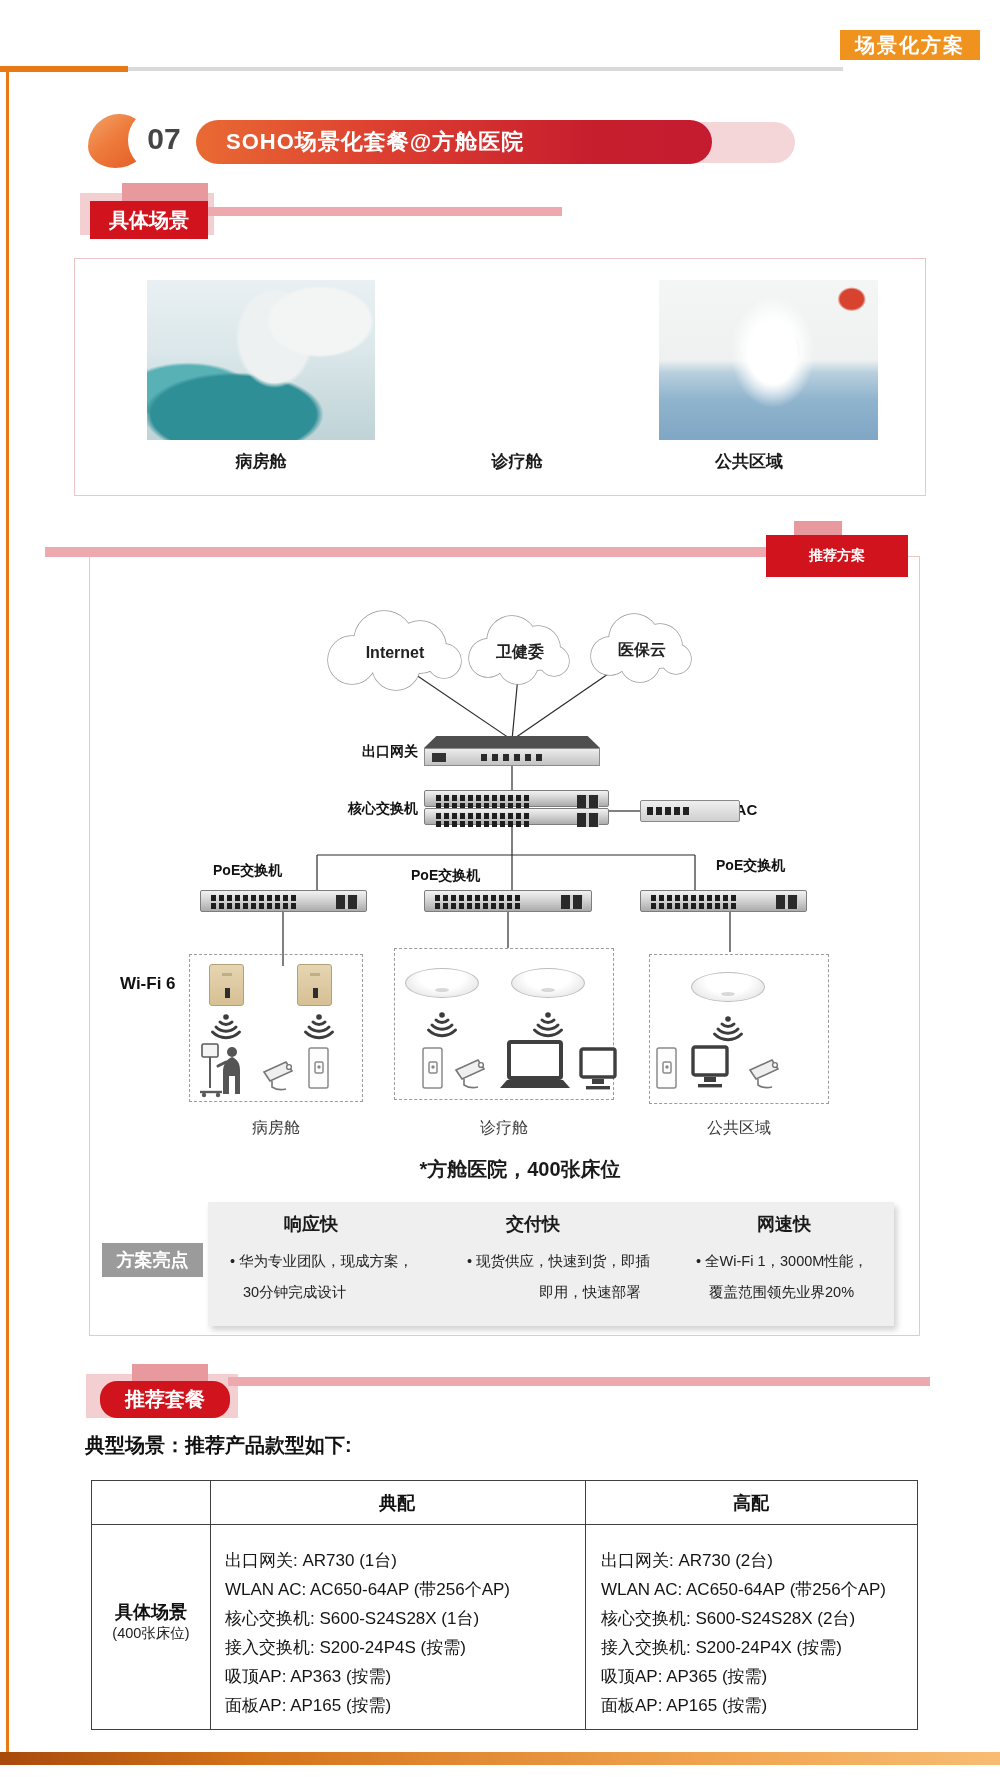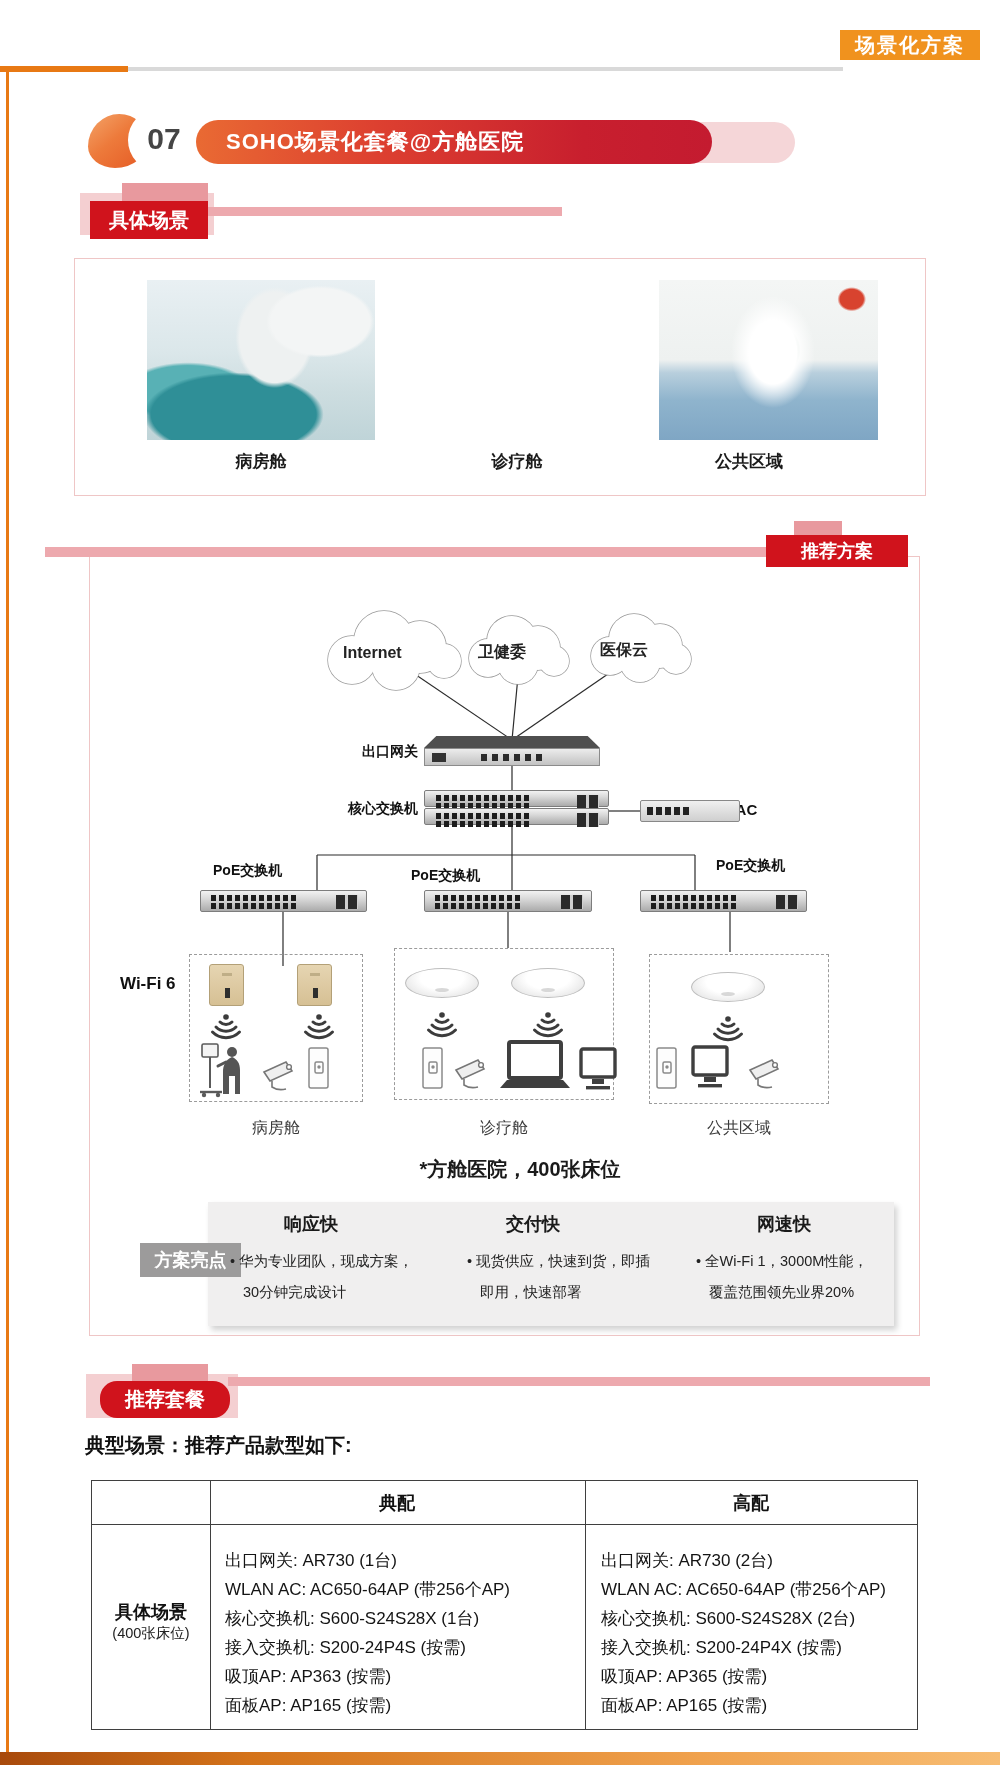--- a/index.html
+++ b/index.html
@@ -37,21 +37,21 @@
   .photos-box { left:74px; top:258px; width:852px; height:238px; border:1px solid #EFC6C6; background:#fff; }
   .solution-box { left:89px; top:556px; width:831px; height:780px; border:1px solid #EFC6C6; background:#fff; }
 
   .photo { top:280px; height:160px; }
   .caption { top:450px; font-size:17px; font-weight:bold; color:#1a1a1a; text-align:center; }
 
   .headline { left:84px; top:572px; font-size:22px; font-weight:bold; color:#1c1c1c; }
 
   
   .dev-label { font-size:14px; font-weight:bold; color:#111; }
-  .cloud-label { font-size:16px; font-weight:bold; color:#222; text-align:left; }
+  .cloud-label { font-size:16px; font-weight:bold; color:#222; text-align:center; }
   .zone-label { font-size:16px; font-weight:500; color:#3a3a3a; text-align:center; }
   .footnote { left:300px; top:1156px; width:440px; text-align:center; font-size:20px; font-weight:bold; color:#1a1a1a; }
 
   
   .switch { background:linear-gradient(180deg,#F2F2F2 0%,#D8D8D8 40%,#ABABAB 100%);
     border:1px solid #7d7d7d; border-radius:2px; }
   .switch::before { content:""; position:absolute; left:6%; top:4px; width:52%; height:6px;
     background:repeating-linear-gradient(90deg,#1d1d1d 0 5px,transparent 5px 8px); }
   .switch::after { content:""; position:absolute; left:6%; top:12px; width:52%; height:6px;
     background:repeating-linear-gradient(90deg,#1d1d1d 0 5px,transparent 5px 8px); }
@@ -72,21 +72,21 @@
   .wall-ap::after { content:""; position:absolute; left:50%; top:8px; width:10px; height:3px; margin-left:-5px; background:#bfae87; }
   .ceil-ap { border-radius:50%; background:radial-gradient(ellipse at 50% 32%,#ffffff 0 42%,#ececec 72%,#cfcfcf 100%);
     border:1px solid #bdbdbd; }
   .ceil-ap::after { content:""; position:absolute; left:50%; bottom:5px; width:14px; height:4px; margin-left:-7px;
     border-radius:50%; background:#d8d8d8; }
   .dashed-box { border:1px dashed #9b9b9b; }
 
   
   .hl-panel { left:208px; top:1202px; width:686px; height:124px; background:#F0EFEF; box-shadow:3px 4px 6px rgba(0,0,0,.18); }
   .hl-badge { left:102px; top:1243px; width:101px; height:34px; background:#9C9B9B; color:#fff;
-    font-size:18px; font-weight:bold; display:flex; align-items:center; justify-content:center;margin-left:38px; }
+    font-size:18px; font-weight:bold; display:flex; align-items:center; justify-content:center; }
   .hl-title { top:1212px; font-size:18px; font-weight:bold; color:#1a1a1a; text-align:center; width:90px; }
   .hl-line { font-size:14.5px; color:#222; }
 
   
   .pkg-heading { left:85px; top:1432px; font-size:20px; font-weight:bold; color:#111; }
   .tbl { left:91px; top:1480px; width:827px; height:250px; border:1px solid #3f3f3f; }
   .tbl-hdiv { left:91px; top:1524px; width:827px; height:1px; background:#3f3f3f; }
   .tbl-v1 { left:210px; top:1480px; width:1px; height:250px; background:#3f3f3f; }
   .tbl-v2 { left:585px; top:1480px; width:1px; height:250px; background:#3f3f3f; }
   .tbl-colhead { top:1491px; font-size:18px; font-weight:bold; color:#111; text-align:center; width:120px;font-family:Liberation Serif, serif; }
@@ -131,21 +131,21 @@
       radial-gradient(ellipse 60px 80px at 52% 45%,#ffffff 0 40%,transparent 70%),
       radial-gradient(ellipse 30px 40px at 57% 44%,#3e7d5a 0 35%,transparent 55%),
       linear-gradient(180deg,#f4f6f5 0%,#eef1f0 50%,#b8cfdd 58%,#8fb4cd 75%,#7fa6c4 100%);"></div>
   <div class="abs caption" style="left:171px;width:180px;">病房舱</div>
   <div class="abs caption" style="left:427px;width:180px;">诊疗舱</div>
   <div class="abs caption" style="left:659px;width:180px;">公共区域</div>
 
   <div class="abs solution-box"></div>
   <div class="abs pink-line" style="left:45px;top:547px;width:721px;height:10px;"></div>
   <div class="abs pink-mid" style="left:794px;top:521px;width:48px;height:18px;"></div>
-  <div class="abs red-badge" style="left:766px;top:535px;width:142px;height:32px;font-size:18px;">推荐方案</div>
+  <div class="abs red-badge" style="left:766px;top:535px;width:142px;height:42px;font-size:14px;">推荐方案</div>
 
   <svg class="abs" style="left:0;top:0;" width="1000" height="1777" viewBox="0 0 1000 1777">
     <g stroke="#2b2b2b" stroke-width="1.2">
       <line x1="394" y1="660" x2="512" y2="740"></line>
       <line x1="520" y1="655" x2="512" y2="740"></line>
       <line x1="640" y1="652" x2="512" y2="740"></line>
       <line x1="512" y1="765" x2="512" y2="790"></line>
       <line x1="609" y1="811" x2="640" y2="811"></line>
       <line x1="512" y1="825" x2="512" y2="855"></line>
       <line x1="317" y1="855" x2="695" y2="855"></line>
@@ -354,21 +354,21 @@
   <div class="abs footnote">*方舱医院，400张床位</div>
 
   <div class="abs hl-panel"></div>
   <div class="abs hl-badge">方案亮点</div>
   <div class="abs hl-title" style="left:266px;">响应快</div>
   <div class="abs hl-title" style="left:488px;text-align:center;">交付快</div>
   <div class="abs hl-title" style="left:739px;">网速快</div>
   <div class="abs hl-line" style="left:230px;top:1252px;width:230px;">• 华为专业团队，现成方案，</div>
   <div class="abs hl-line" style="left:243px;top:1283px;width:220px;">30分钟完成设计</div>
   <div class="abs hl-line" style="left:467px;top:1252px;width:230px;">• 现货供应，快速到货，即插</div>
-  <div class="abs hl-line" style="left:480px;top:1283px;width:220px;">即用，快速部署</div>
+  <div class="abs hl-line" style="left:480px;top:1283px;width:220px;text-align:center;">即用，快速部署</div>
   <div class="abs hl-line" style="left:696px;top:1252px;width:210px;">• 全Wi-Fi 1，3000M性能，</div>
   <div class="abs hl-line" style="left:709px;top:1283px;width:200px;">覆盖范围领先业界20%</div>
 
   <div class="abs pink-pale" style="left:86px;top:1374px;width:152px;height:44px;"></div>
   <div class="abs pink-mid" style="left:132px;top:1364px;width:76px;height:20px;"></div>
   <div class="abs pink-line" style="left:228px;top:1377px;width:702px;height:9px;"></div>
   <div class="abs red-badge" style="left:100px;top:1381px;width:130px;height:37px;font-size:20px;border-radius:17px;">推荐套餐</div>
 
   <div class="abs pkg-heading">典型场景：推荐产品款型如下:</div>
 

